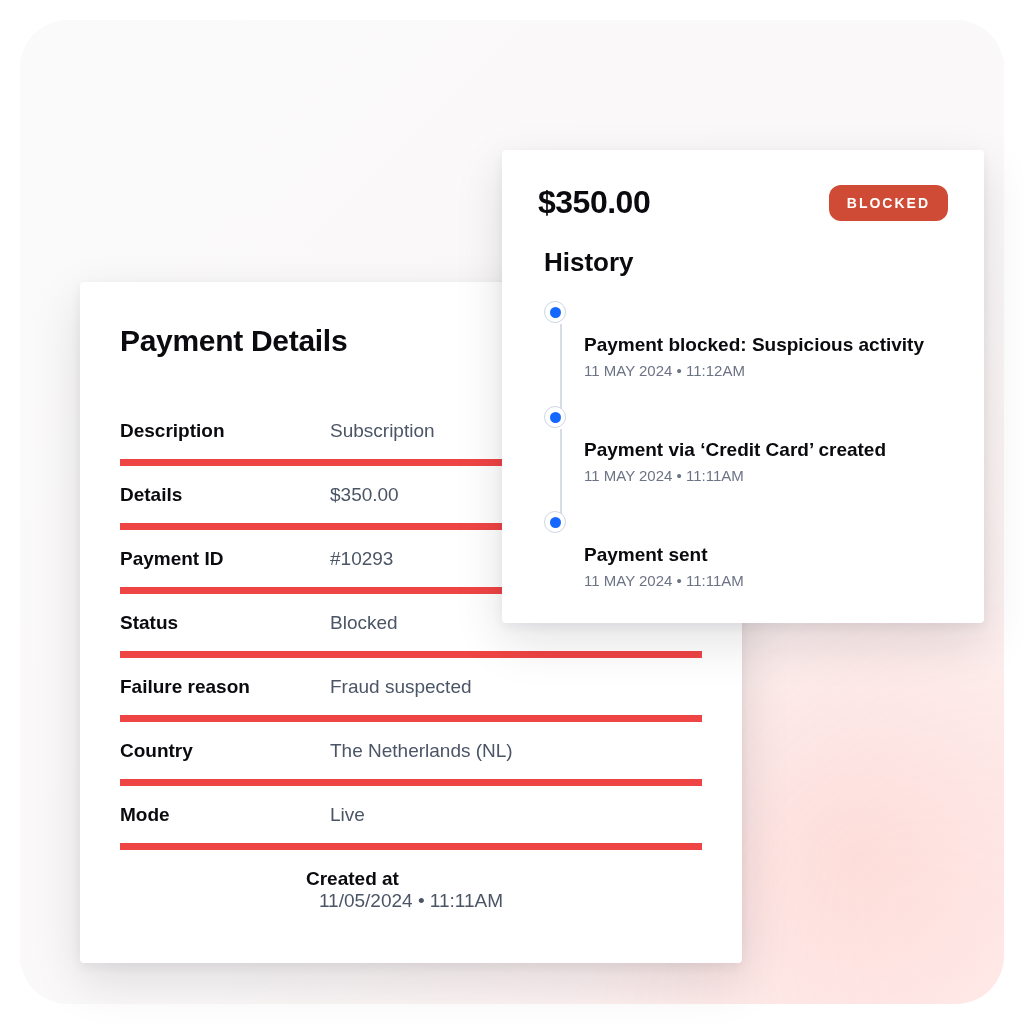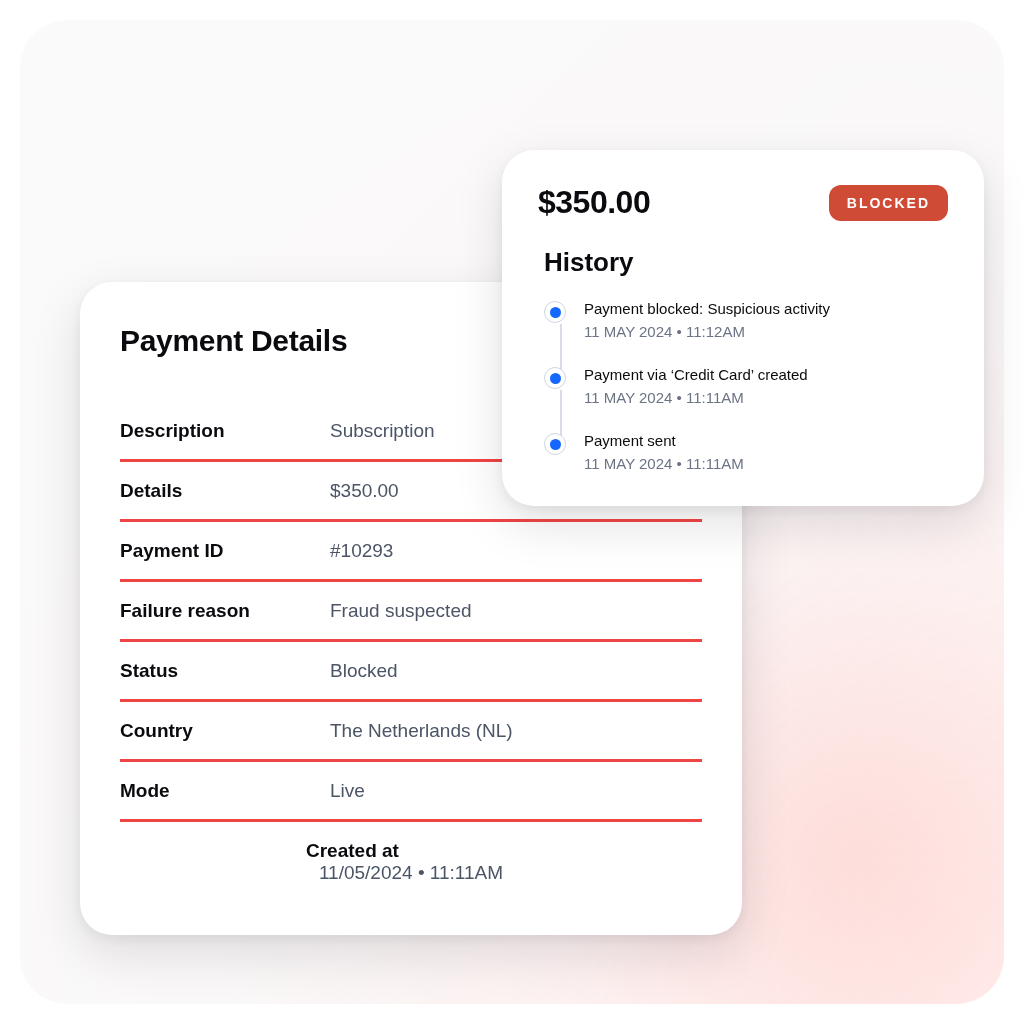--- a/index.html
+++ b/index.html
@@ -15,21 +15,21 @@
     top: 20px; left: 20px;
     width: 984px; height: 984px;
     border-radius: 48px;
     background: radial-gradient(circle at 85% 85%, rgba(255,150,140,0.25) 0%, rgba(255,200,200,0.12) 25%, rgba(250,248,248,0.6) 55%, #fbfafa 100%),
                 linear-gradient(135deg, #fbfafa 0%, #faf8f8 60%, rgba(255,210,205,0.25) 100%);
   }
 
   .card {
     position: absolute;
     background: #ffffff;
-    border-radius: 32px;
+    border-radius: 4px;
     box-shadow: 0 18px 50px rgba(20,20,30,0.12), 0 4px 12px rgba(20,20,30,0.06);
   }
 
   
   .details-card {
     left: 60px;
     top: 262px;
     width: 662px;
     padding: 42px 40px 34px 40px;
   }
@@ -37,21 +37,21 @@
     font-size: 30px;
     font-weight: 800;
     color: #0b0b0f;
     letter-spacing: -0.3px;
     margin-bottom: 44px;
   }
   .detail-row {
     display: flex;
     align-items: center;
     padding: 18px 0 17px 0;
-    border-bottom: 3px solid #ef4444;
+    border-bottom: 7px solid #ef4444;
   }
   .detail-row:last-child { border-bottom: none; flex-direction: column; }
   .detail-label {
     width: 210px;
     font-size: 19px;
     font-weight: 700;
     color: #0b0b0f;
   }
   .detail-value {
     font-size: 19px;
@@ -131,24 +131,25 @@
     left: 16px;
     top: 24px;
     bottom: -4px;
     width: 1.5px;
     background: #d7dce5;
     z-index: 1;
   }
   .timeline-item:last-child .timeline-line { display: none; }
   .timeline-body { flex: 1; }
   .timeline-title {
-    font-size: 15px;
-    font-weight: 400;
+    font-size: 19px;
+    font-weight: 700;
     color: #0b0b0f;
     margin-bottom: 6px;
+    margin-top: 34px;
   }
   .timeline-time {
     font-size: 15px;
     font-weight: 500;
     color: #6b7385;
   }
 </style>
 </head>
 <body>
 
@@ -163,26 +164,26 @@
     </div>
     <div class="detail-row">
       <div class="detail-label">Details</div>
       <div class="detail-value">$350.00</div>
     </div>
     <div class="detail-row">
       <div class="detail-label">Payment ID</div>
       <div class="detail-value">#10293</div>
     </div>
     <div class="detail-row">
+      <div class="detail-label">Status</div>
+      <div class="detail-value">Blocked</div>
+    </div>
+    <div class="detail-row">
       <div class="detail-label">Failure reason</div>
       <div class="detail-value">Fraud suspected</div>
-    </div>
-    <div class="detail-row">
-      <div class="detail-label">Status</div>
-      <div class="detail-value">Blocked</div>
     </div>
     <div class="detail-row">
       <div class="detail-label">Country</div>
       <div class="detail-value">The Netherlands (NL)</div>
     </div>
     <div class="detail-row">
       <div class="detail-label">Mode</div>
       <div class="detail-value">Live</div>
     </div>
     <div class="detail-row">

